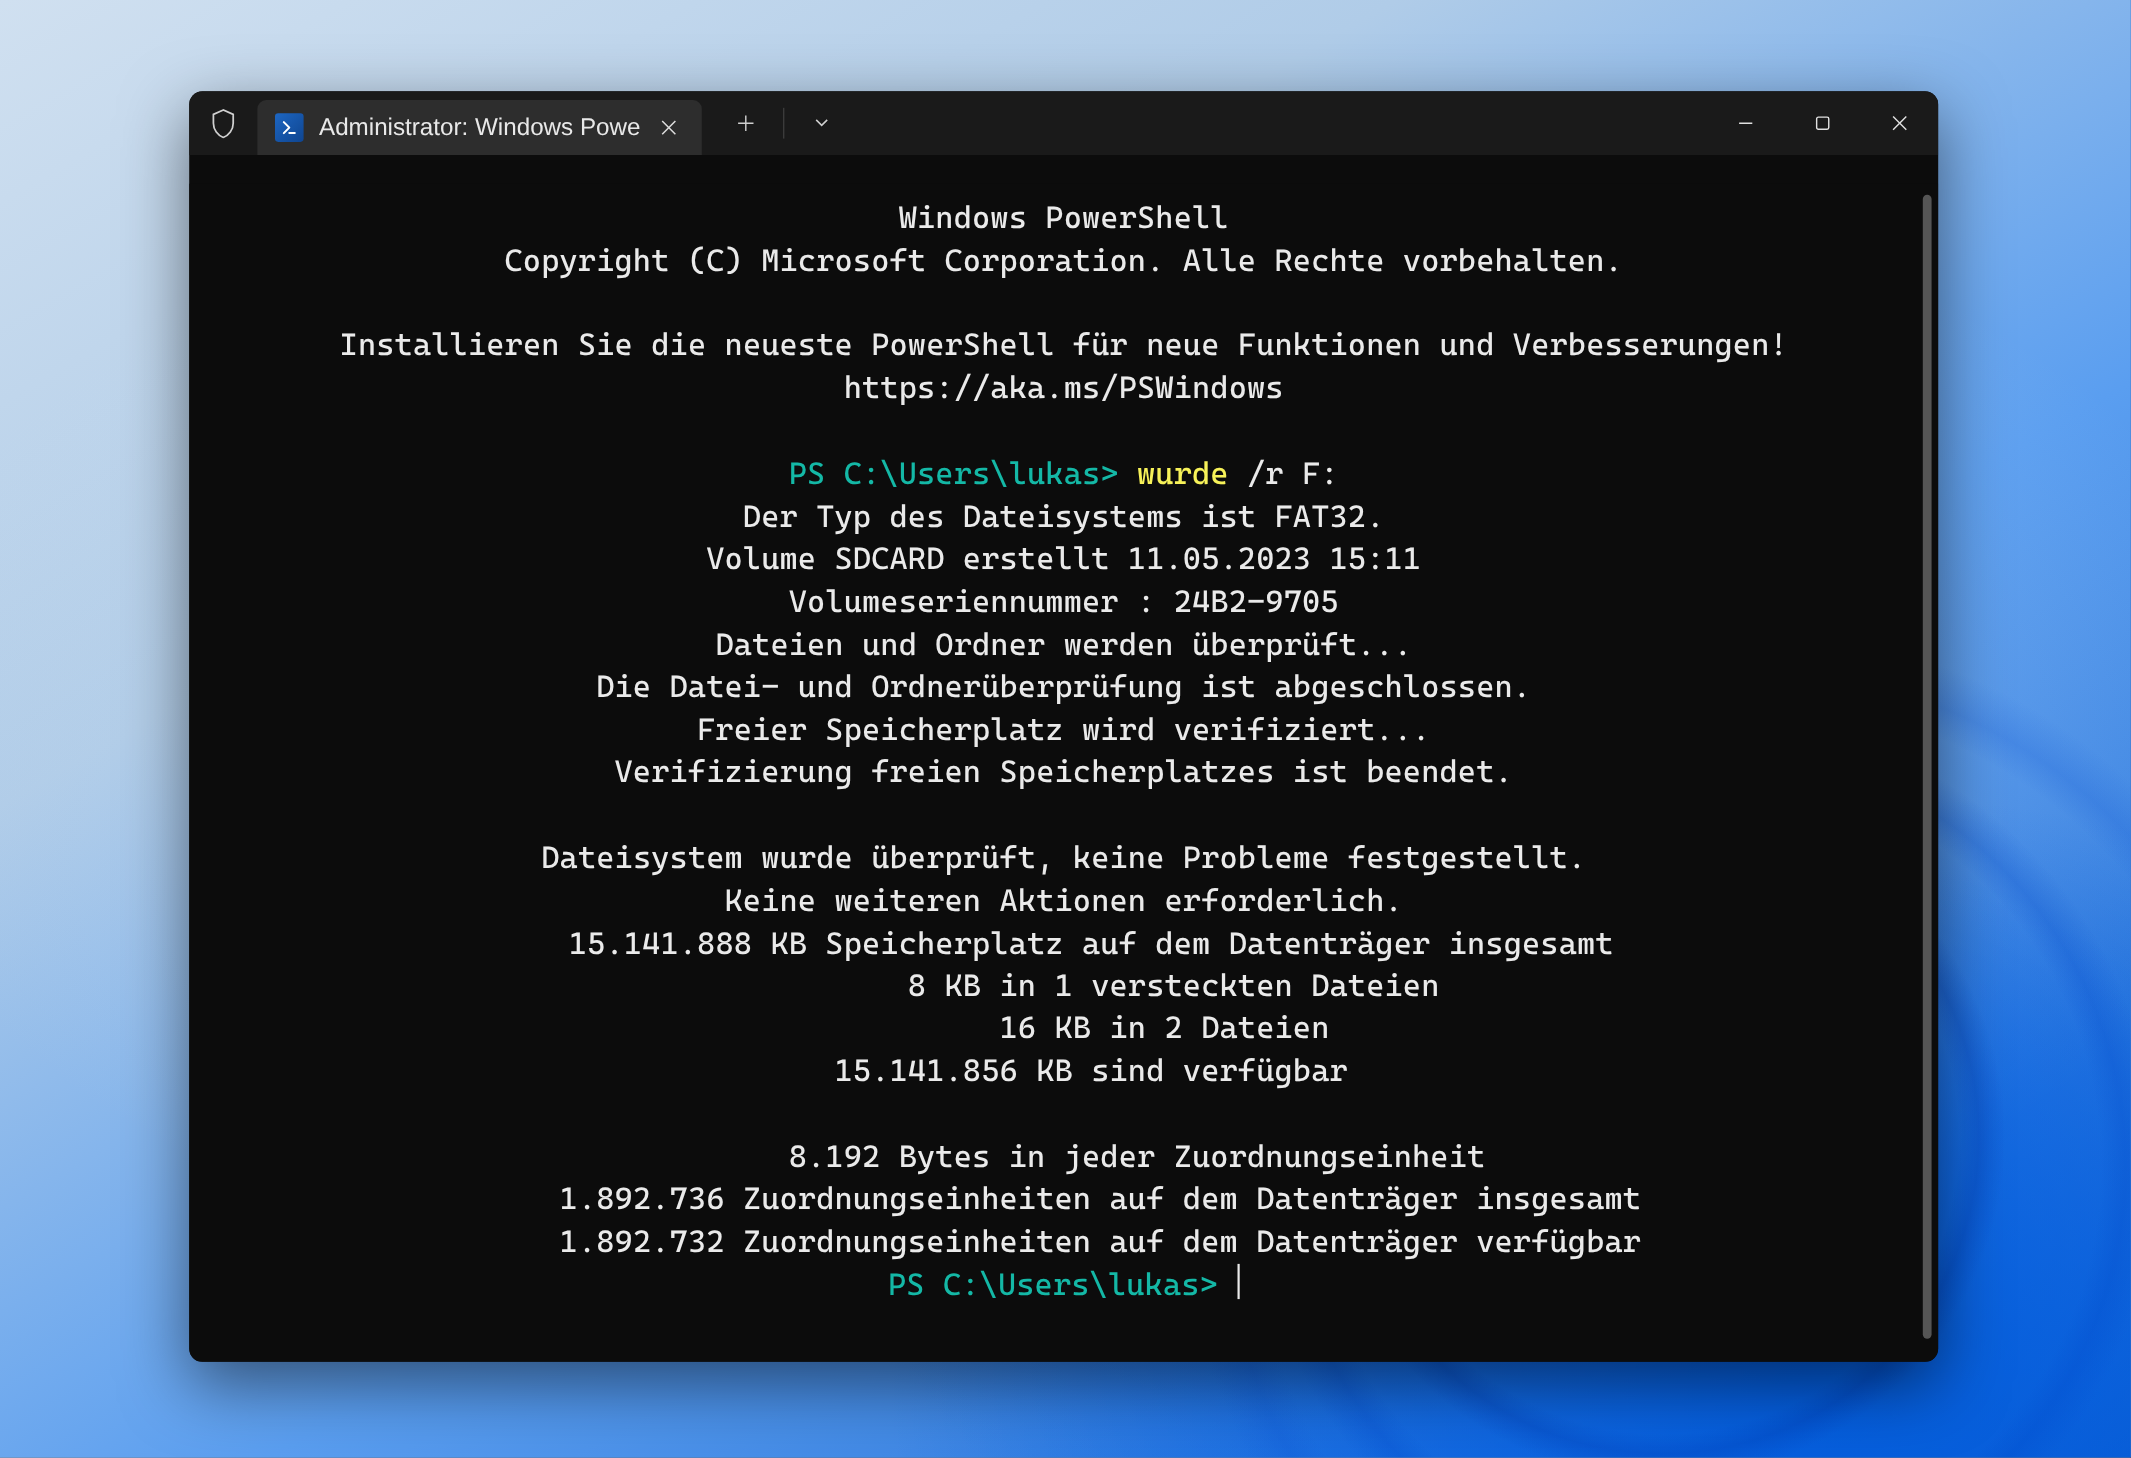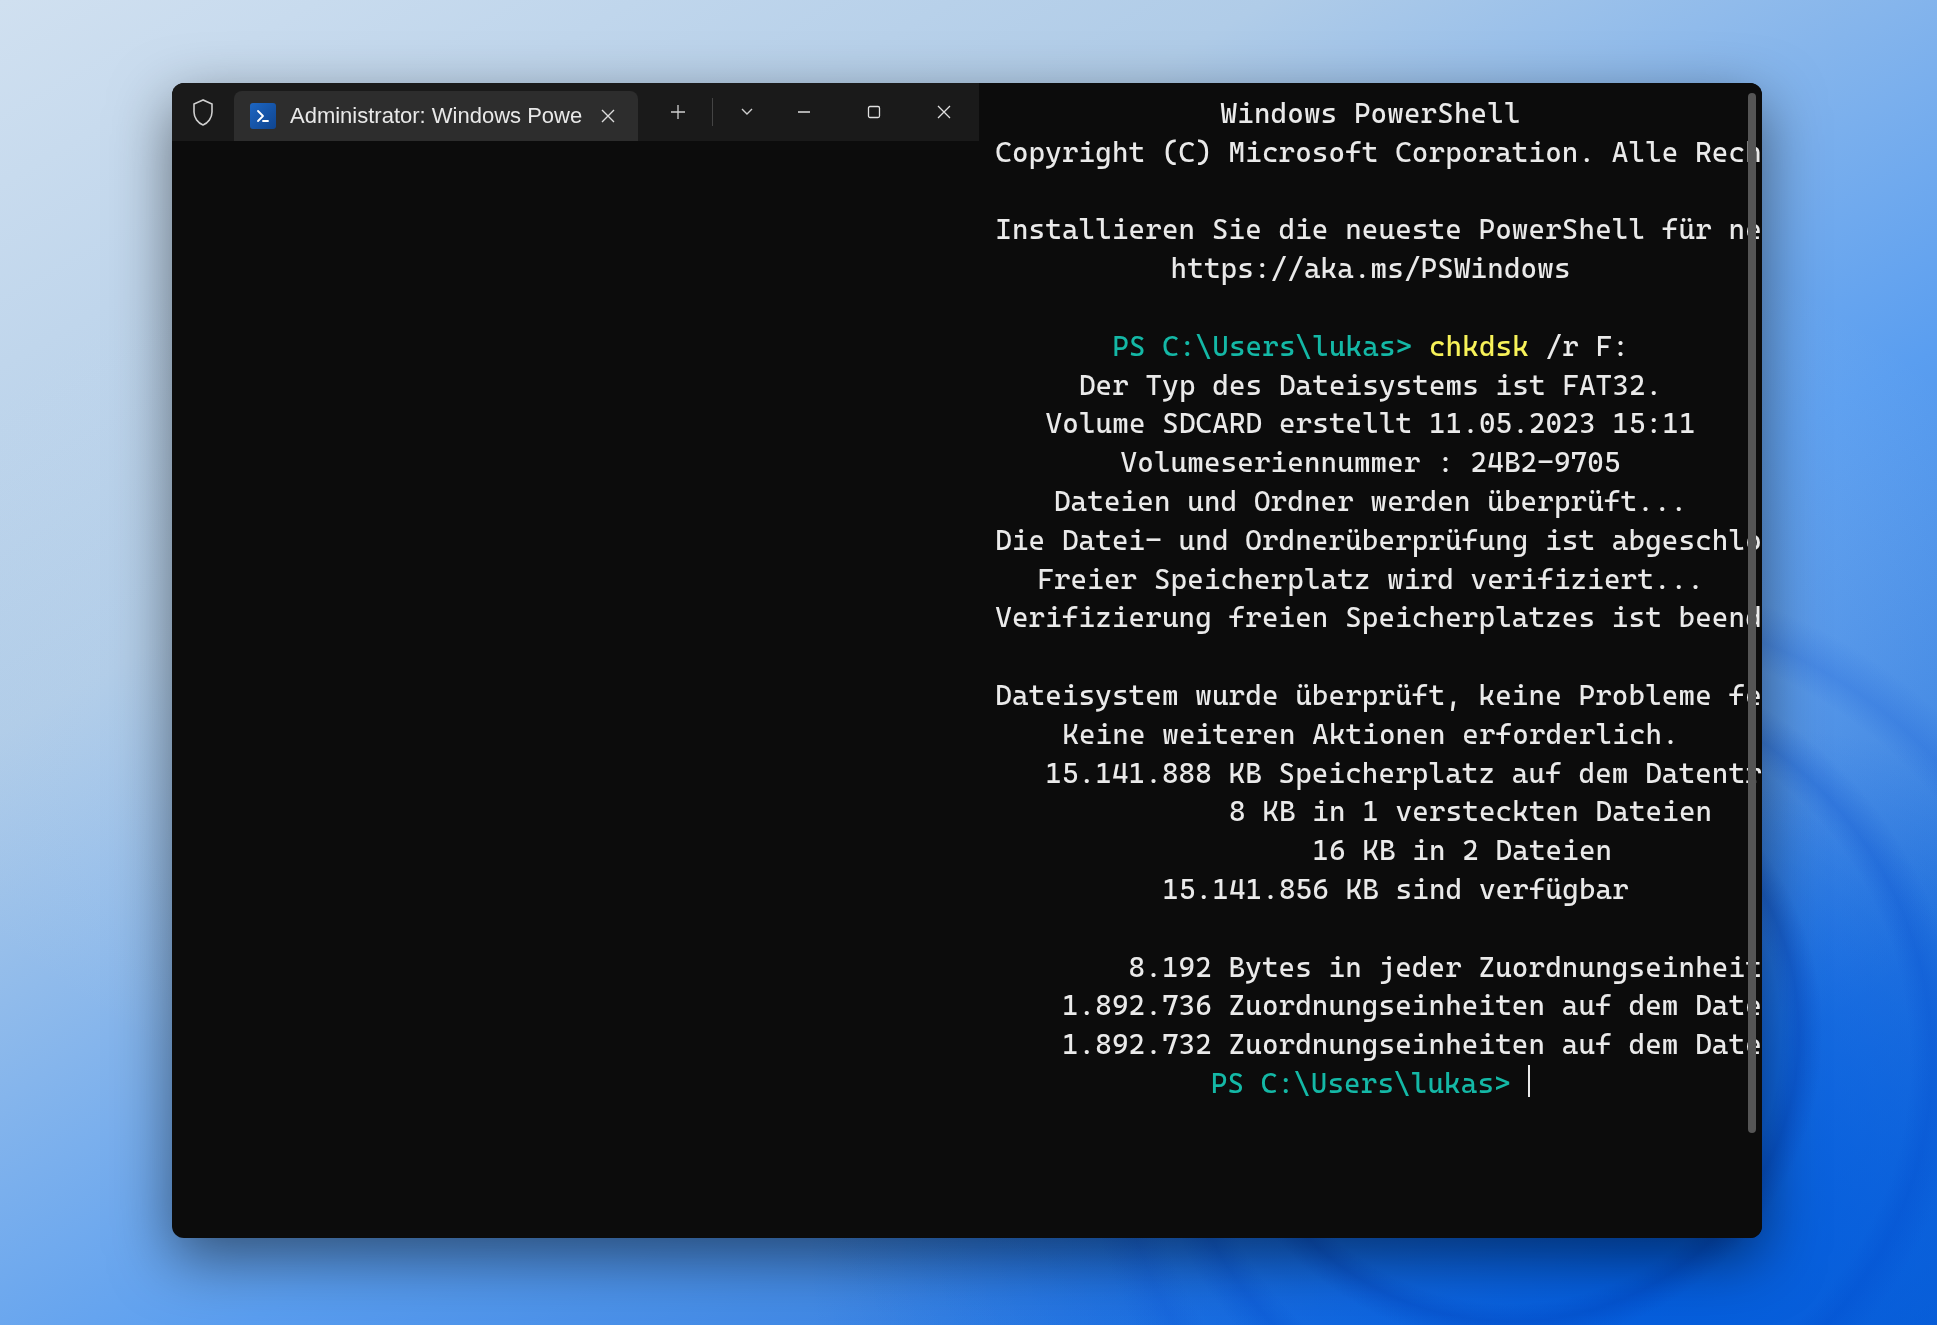--- a/index.html
+++ b/index.html
@@ -34,21 +34,22 @@
       position: absolute;
       top: 83px;
       left: 172px;
       width: 1590px;
       height: 1155px;
       background: #0c0c0c;
       border-radius: 12px;
       box-shadow: 0 20px 60px rgba(0,0,0,0.5);
       overflow: hidden;
       display: flex;
-      flex-direction: row;
+      flex-direction: column;
+      gap: 26px;
     }
     .titlebar {
       height: 58px;
       background: #1a1a1a;
       display: flex;
       align-items: stretch;
       flex-shrink: 0;
     }
     .shield-area {
       width: 62px;
@@ -229,21 +230,21 @@
     </div>
   </div>
 
   <div class="terminal-body">
     <div class="terminal-text" id="term">Windows PowerShell
 Copyright (C) Microsoft Corporation. Alle Rechte vorbehalten.
 
 Installieren Sie die neueste PowerShell für neue Funktionen und Verbesserungen!
 https://aka.ms/PSWindows
 
-<span class="prompt">PS C:\Users\lukas&gt; </span><span class="cmd">chkdsk</span> /r F:
+<span class="prompt">PS C:\Users\lukas&gt; </span><span class="cmd">wurde</span> /r F:
 Der Typ des Dateisystems ist FAT32.
 Volume SDCARD erstellt 11.05.2023 15:11
 Volumeseriennummer : 24B2-9705
 Dateien und Ordner werden überprüft...
 Die Datei- und Ordnerüberprüfung ist abgeschlossen.
 Freier Speicherplatz wird verifiziert...
 Verifizierung freien Speicherplatzes ist beendet.
 
 Dateisystem wurde überprüft, keine Probleme festgestellt.
 Keine weiteren Aktionen erforderlich.

